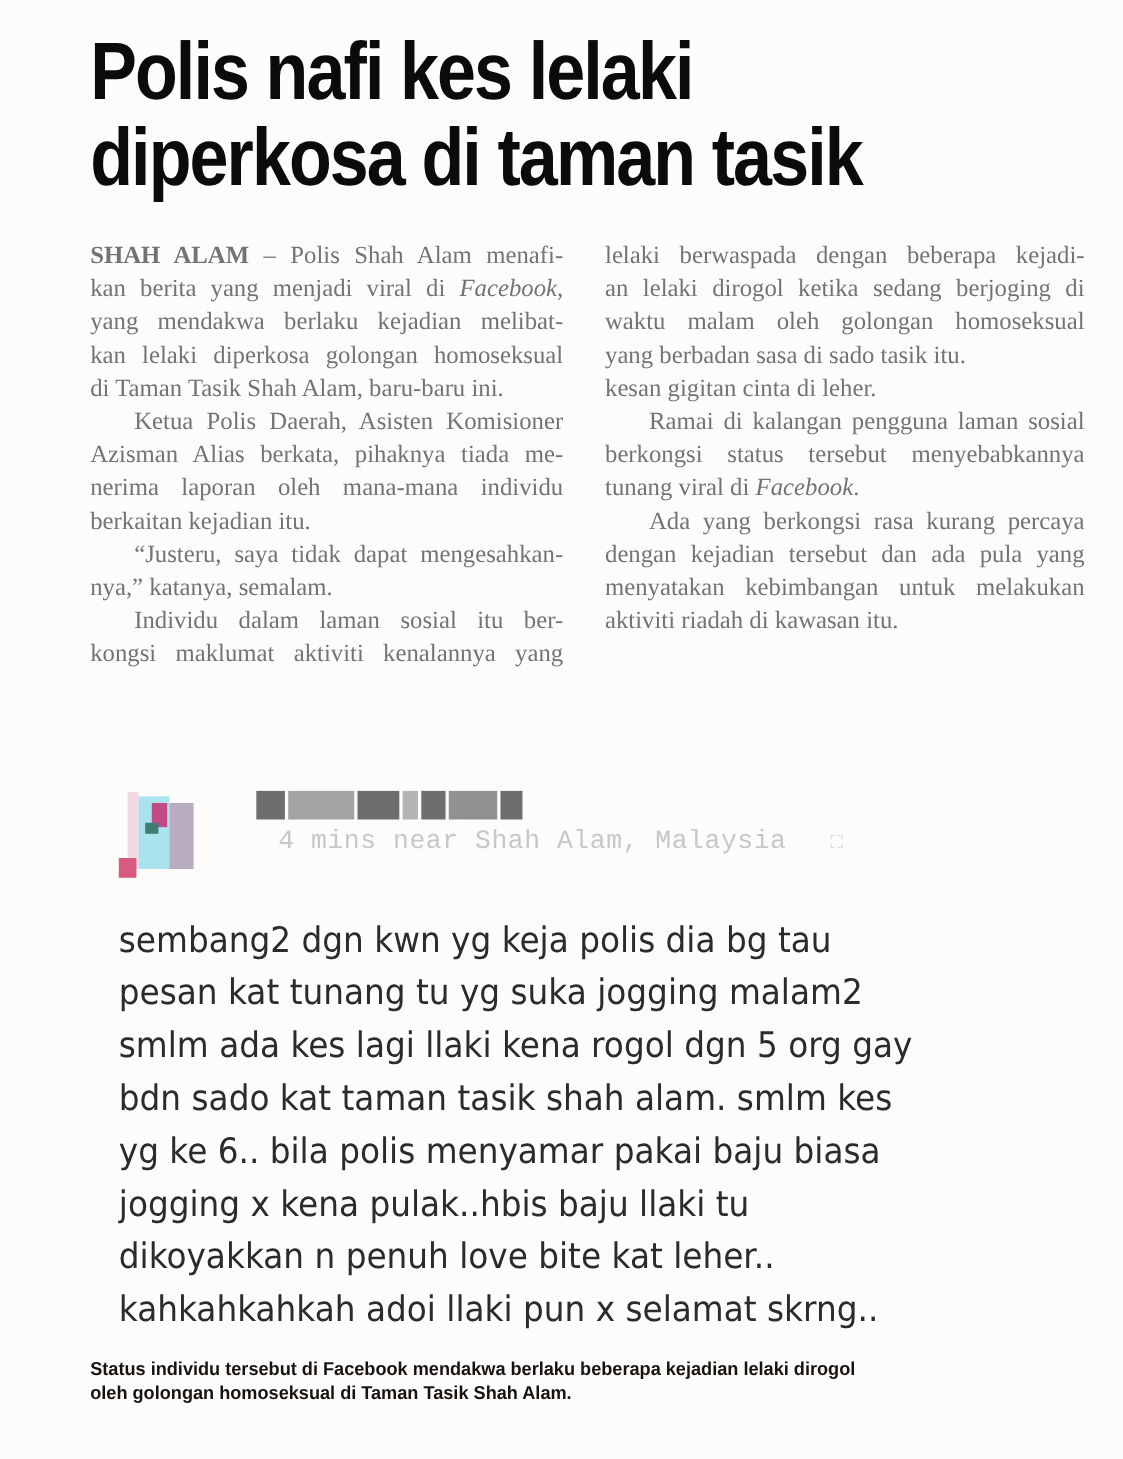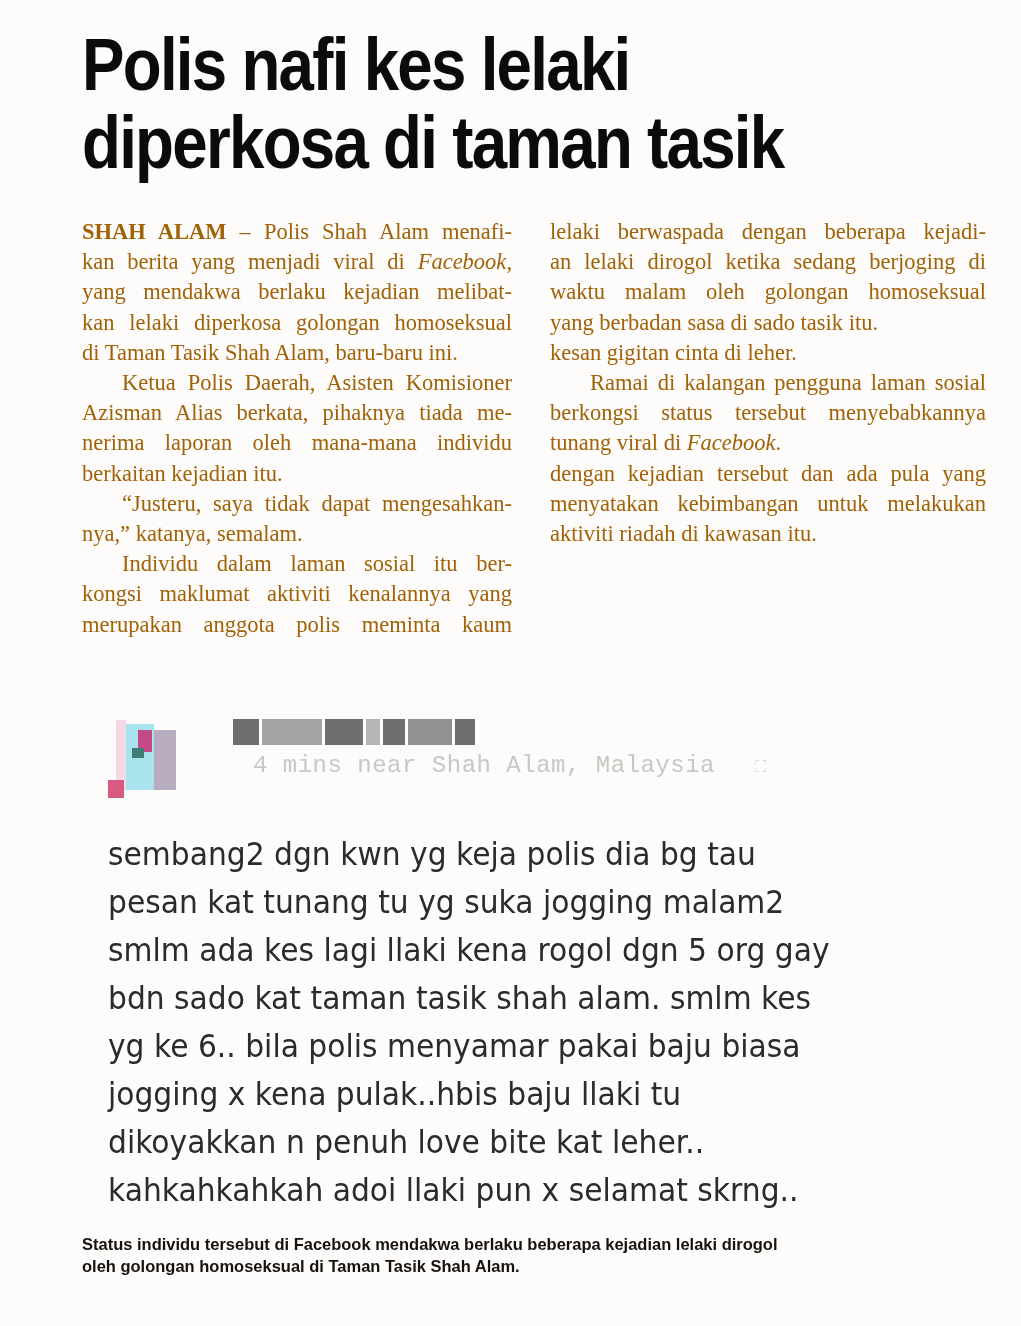--- a/index.html
+++ b/index.html
@@ -11,21 +11,21 @@
       position: absolute; left: 82px; top: 26px; width: 920px;
       font-family: "Liberation Sans", sans-serif; font-weight: 700;
       font-size: 74px; line-height: 78px; letter-spacing: -2px;
       transform: scaleX(0.86); transform-origin: left top;
       color: #0d0b0a;
     }
     .headline div { white-space: nowrap; }
     .col {
       position: absolute; top: 217px; width: 440px;
       font-family: "Liberation Serif", serif; font-size: 22.5px; line-height: 30.2px;
-      color: #a16207; text-align: justify;
+      color: #737373; text-align: justify;
     }
     .col.left { left: 82px; width: 430px; }
     .col.right { left: 550px; width: 436px; }
     .col p { margin: 0; }
     .col .dateline { font-weight: 700; }
     .col i { }
     .col span.line { display: block; white-space: nowrap; text-align: justify; text-align-last: justify; }
     .col span.line.last { text-align-last: left; }
     .fb-post { position: absolute; left: 108px; top: 700px; width: 700px; height: 100px; }
     .avatar { position: absolute; left: 0; top: 10px; width: 95px; height: 88px; }
@@ -72,40 +72,40 @@
     <span class="line">nerima laporan oleh mana-mana individu</span>
     <span class="line last">berkaitan kejadian itu.</span>
   </p>
   <p>
     <span class="line" style="padding-left:40px">“Justeru, saya tidak dapat mengesahkan-</span>
     <span class="line last">nya,” katanya, semalam.</span>
   </p>
   <p>
     <span class="line" style="padding-left:40px">Individu dalam laman sosial itu ber-</span>
     <span class="line">kongsi maklumat aktiviti kenalannya yang</span>
-    <span class="line">merupakan anggota polis meminta kaum</span>
   </p>
 </div>
 
 <div class="col right">
   <p>
     <span class="line">lelaki berwaspada dengan beberapa kejadi-</span>
     <span class="line">an lelaki dirogol ketika sedang berjoging di</span>
     <span class="line">waktu malam oleh golongan homoseksual</span>
     <span class="line last">yang berbadan sasa di sado tasik itu.</span>
   </p>
   <p>
     <span class="line last">kesan gigitan cinta di leher.</span>
   </p>
   <p>
     <span class="line" style="padding-left:40px">Ramai di kalangan pengguna laman sosial</span>
     <span class="line">berkongsi status tersebut menyebabkannya</span>
     <span class="line last"><span>tunang viral di </span><i>Facebook</i><span>.</span></span>
   </p>
   <p>
+    <span class="line" style="padding-left:40px">Ada yang berkongsi rasa kurang percaya</span>
     <span class="line">dengan kejadian tersebut dan ada pula yang</span>
     <span class="line">menyatakan kebimbangan untuk melakukan</span>
     <span class="line last">aktiviti riadah di kawasan itu.</span>
   </p>
 </div>
 
 <div class="fb-post">
   <div class="avatar">
     <div style="left:8px;top:10px;width:10px;height:70px;background:#f3d9e3"></div>
     <div style="left:18px;top:14px;width:28px;height:66px;background:#a8e3ee"></div>

